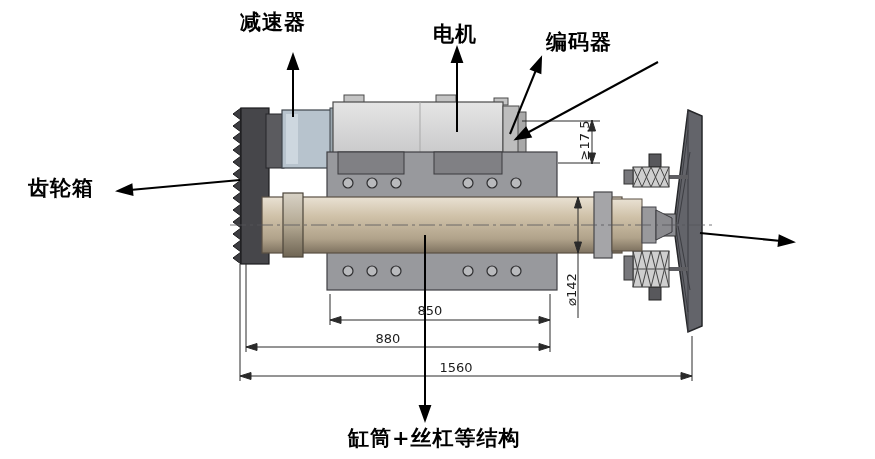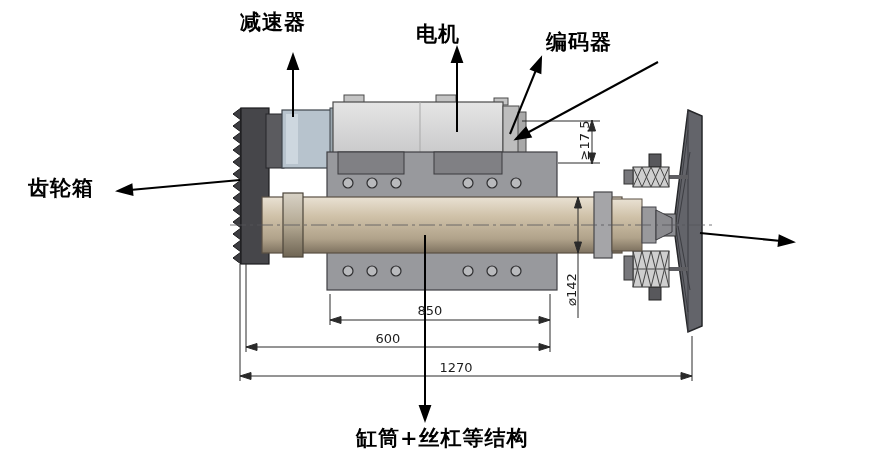--- a/index.html
+++ b/index.html
@@ -182,24 +182,24 @@
         <polygon points="793,242 778.6,245.6 779.6,235.7"></polygon>
       </g>
       <g>
         <line x1="425" y1="235" x2="425" y2="408"></line>
         <polygon points="425,420 420,406 430,406"></polygon>
       </g>
     </g>
   </svg>
 
   <div class="callout-label" style="left:240px;top:8px">减速器</div>
-  <div class="callout-label" style="left:416px;top:20px">电机</div>
+  <div class="callout-label" style="left:433px;top:20px">电机</div>
   <div class="callout-label" style="left:546px;top:28px">编码器</div>
   <div class="callout-label" style="left:28px;top:174px">齿轮箱</div>
-  <div class="callout-label" style="left:356px;top:424px">缸筒+丝杠等结构</div>
+  <div class="callout-label" style="left:348px;top:424px">缸筒+丝杠等结构</div>
 
   <div class="dim-label" style="left:415px;top:303px;width:30px">850</div>
-  <div class="dim-label" style="left:373px;top:331px;width:30px">600</div>
-  <div class="dim-label" style="left:437px;top:360px;width:38px">1270</div>
+  <div class="dim-label" style="left:373px;top:331px;width:30px">880</div>
+  <div class="dim-label" style="left:437px;top:360px;width:38px">1560</div>
   <div class="dim-label rot" style="left:546px;top:282px;width:50px">⌀142</div>
   <div class="dim-label rot" style="left:559px;top:133px;width:50px">≥17.5</div>
 
 </div>
 
 </body></html>

